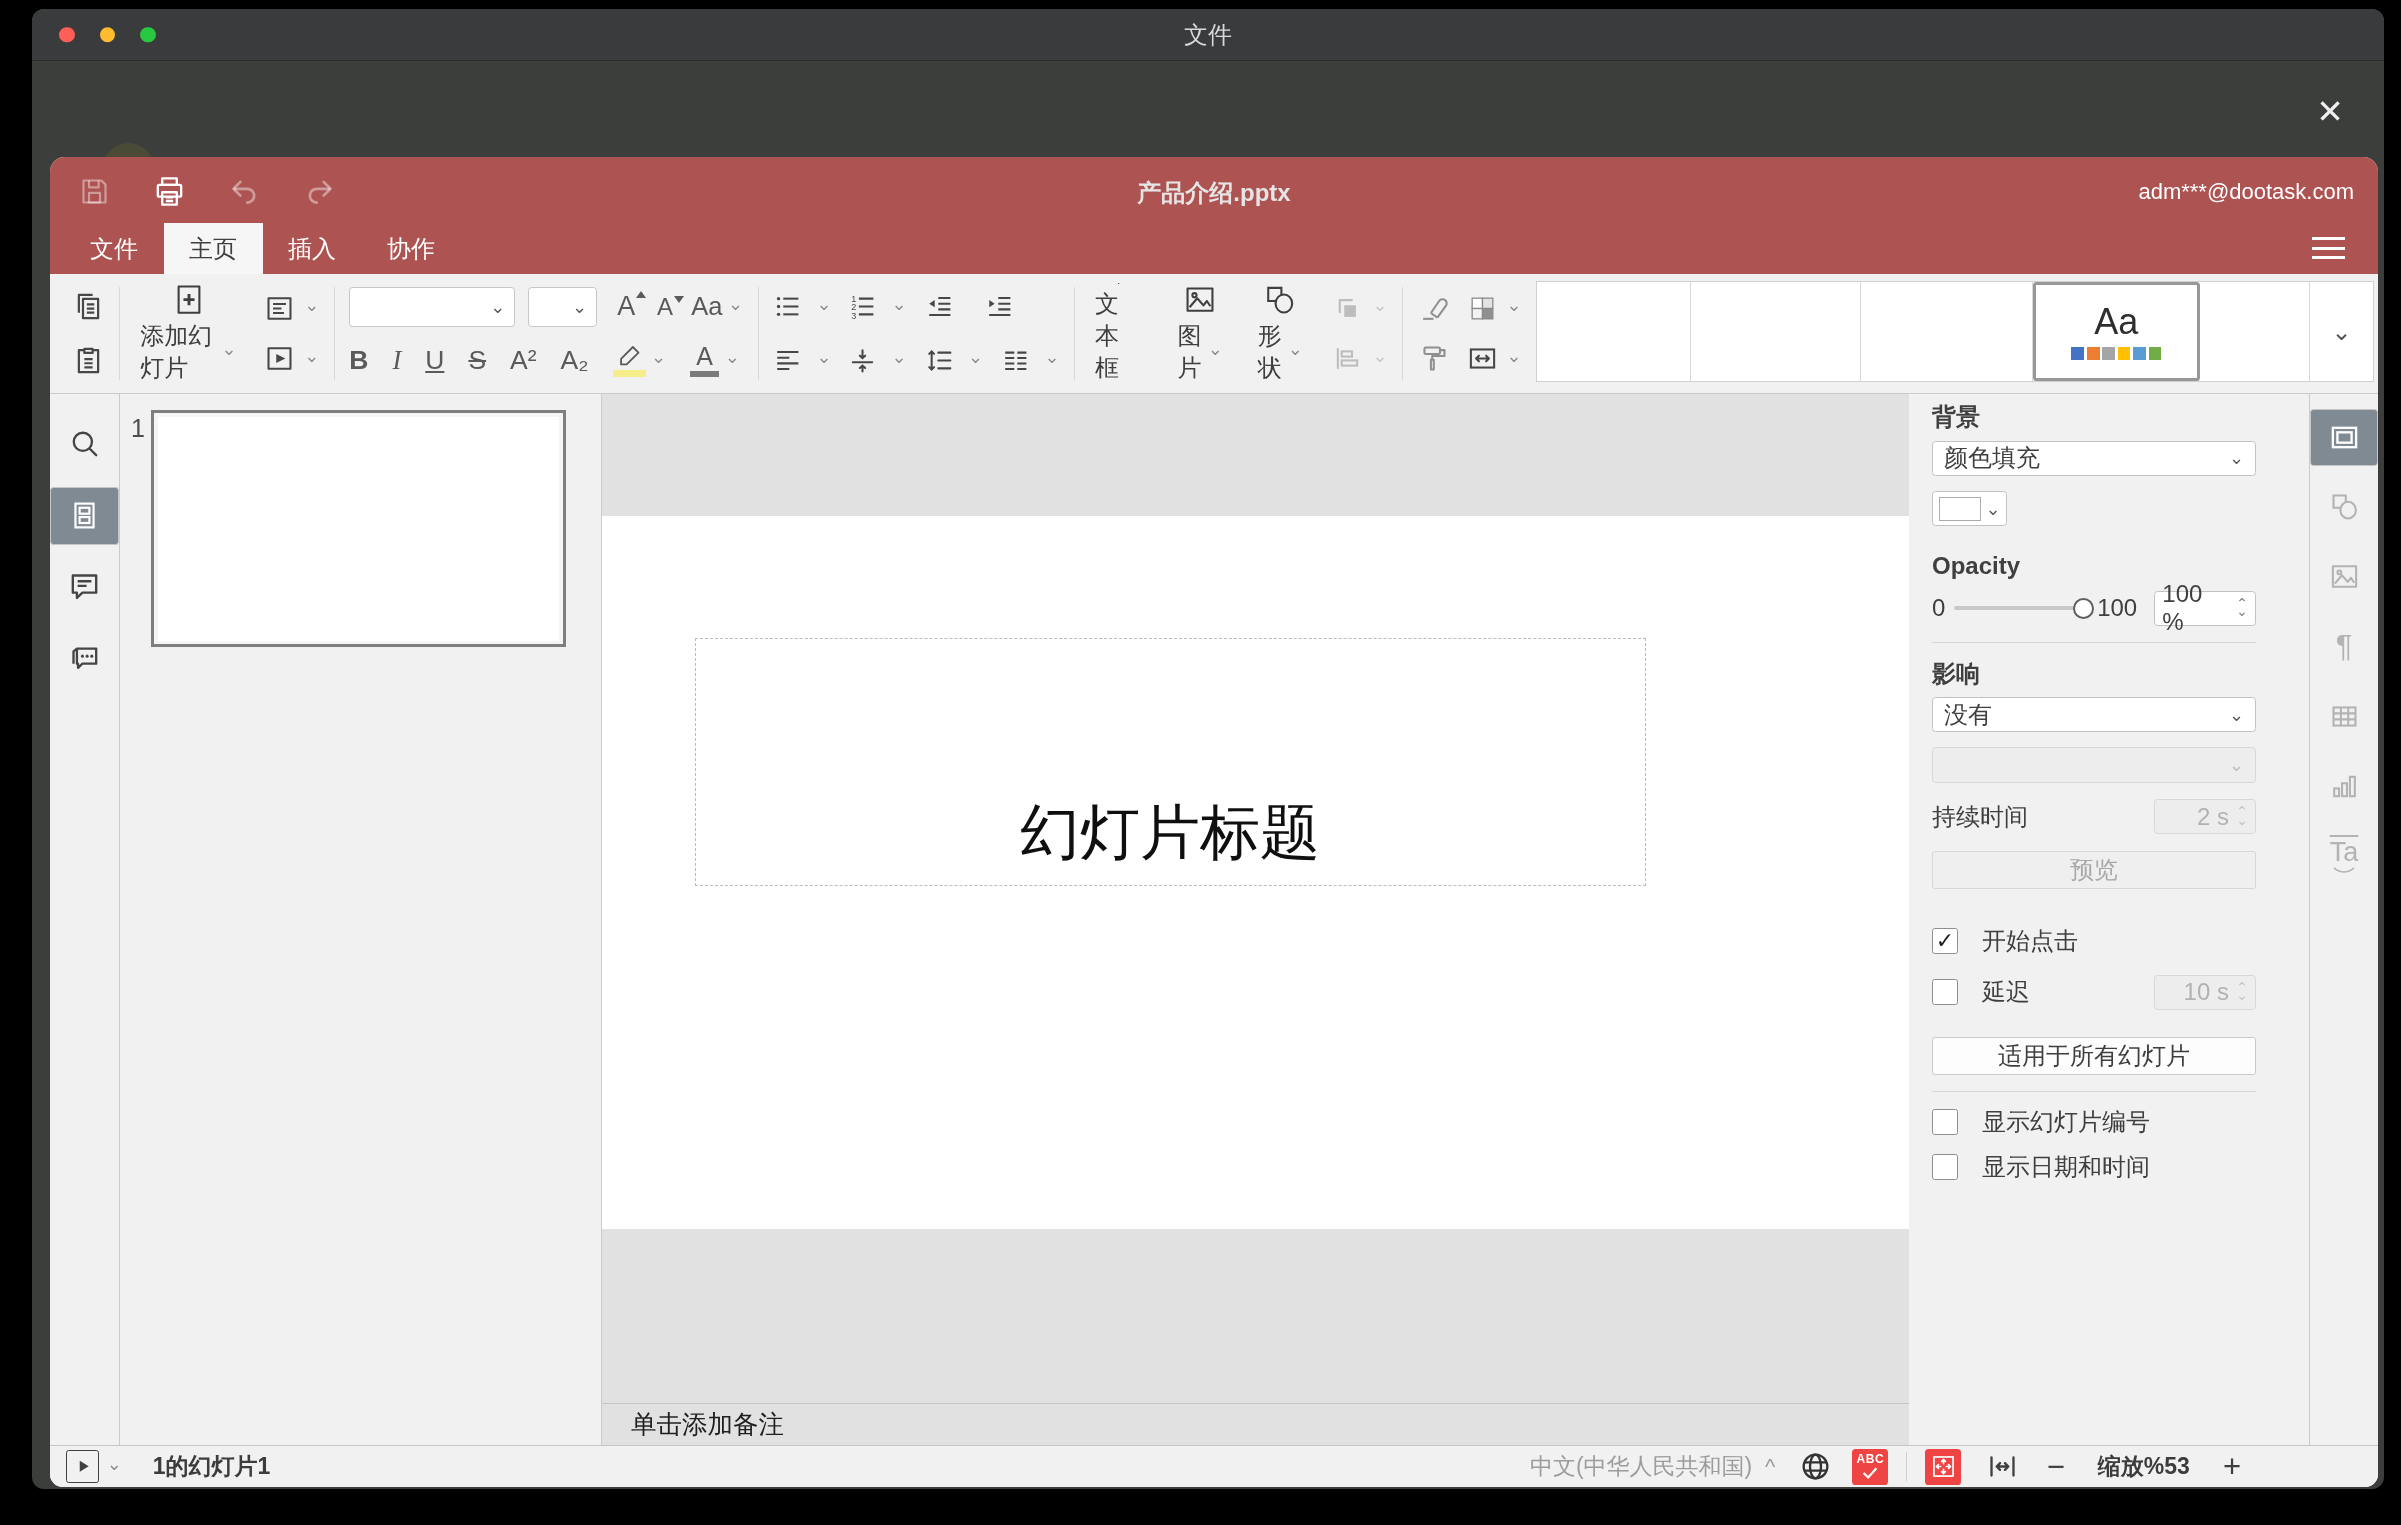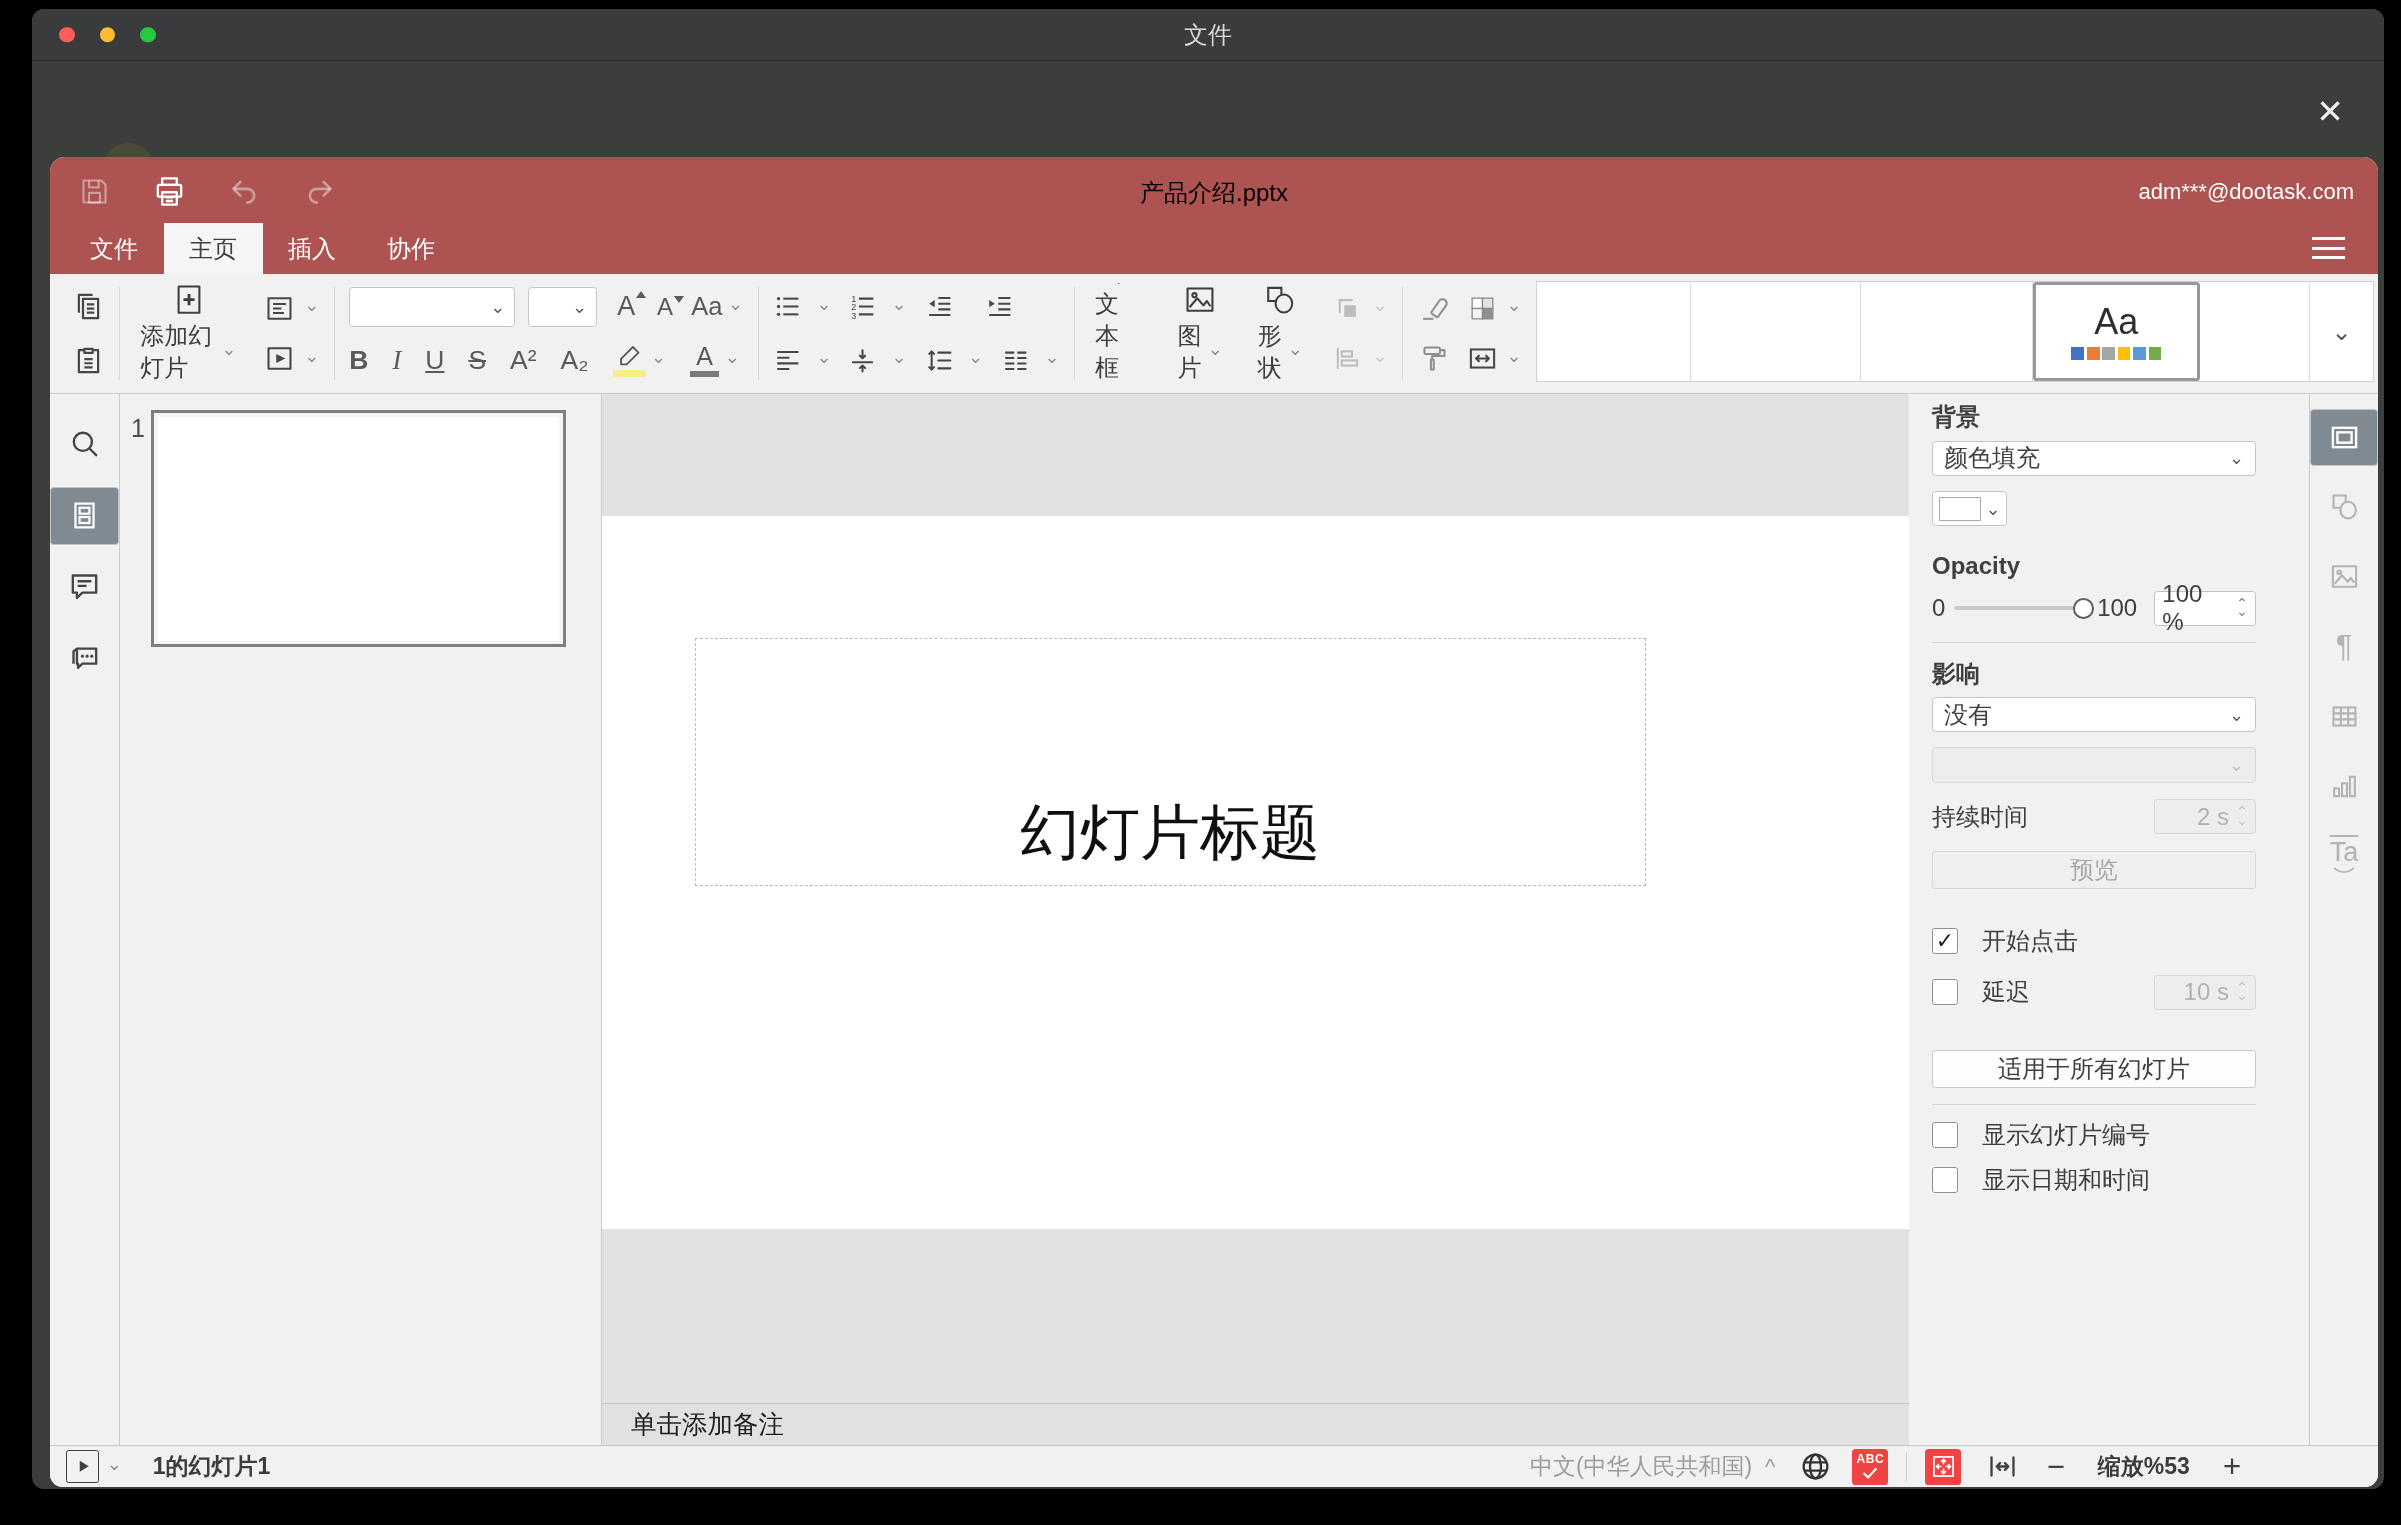--- a/index.html
+++ b/index.html
@@ -16,21 +16,21 @@
   .avatar-partial{position:absolute;left:70px;top:134px;width:53px;height:53px;border-radius:50%;background:#4a4a36;}
 
   .editor{position:absolute;left:18px;top:148px;width:2328px;height:1330px;background:#f1f1f1;
           border-radius:14.6px 14.6px 12.8px 12.8px;overflow:hidden;display:flex;flex-direction:column;}
 
   
   .redbar{height:117px;position:relative;flex:none;background:#ad5351;}
   .red-icons{position:absolute;left:27px;top:11px;display:flex;gap:40px;align-items:center;height:46px;}
   .ric{width:35px;height:35px;color:#fff;display:flex;align-items:center;justify-content:center;}
   .ric.dim{color:rgba(255,255,255,.42);}
-  .doc-title{position:absolute;top:20px;left:0;right:0;text-align:center;color:#000000;font-size:24px;}
+  .doc-title{position:absolute;top:20px;left:0;right:0;text-align:center;color:#e5e5e5;font-size:24px;font-weight:bold;}
   .account{position:absolute;top:22px;right:24px;color:#fff;font-size:22px;}
   .tabs{position:absolute;left:14.6px;bottom:0;display:flex;height:51px;}
   .tab{padding:0 25.5px;color:#fff;font-size:24px;display:flex;align-items:center;cursor:default;}
   .tab.active{background:#f6f6f6;color:#3f3f3f;}
   .menu-btn{position:absolute;right:33px;bottom:14.6px;display:flex;flex-direction:column;gap:6.4px;}
   .menu-btn i{display:block;width:33px;height:3.2px;background:#fff;}
 
   
   .toolbar{height:120px;background:#f1f1f1;border-bottom:0.9px solid #cbcbcb;display:flex;align-items:stretch;
            padding:7.3px 849px 7.3px 14.6px;box-sizing:border-box;position:relative;flex:none;}
@@ -620,21 +620,21 @@
             <span class="cb-label">延迟</span>
           </span>
           <span class="spin disabled">
             <span>10 s</span>
             <span class="spin-arrows">
                 <span>⌃</span>
                 <span>⌄</span>
               </span>
           </span>
         </div>
-        <div class="p-btn" style="margin-top:40px;">
+        <div class="p-btn" style="margin-top:27px;">
           <span>适用于所有幻灯片</span>
         </div>
         <div class="hr"></div>
         <div class="cb-row" style="margin-top:14.6px;">
           <span class="cb"></span>
           <span class="cb-label">显示幻灯片编号</span>
         </div>
         <div class="cb-row" style="margin-top:12.8px;">
           <span class="cb"></span>
           <span class="cb-label">显示日期和时间</span>

